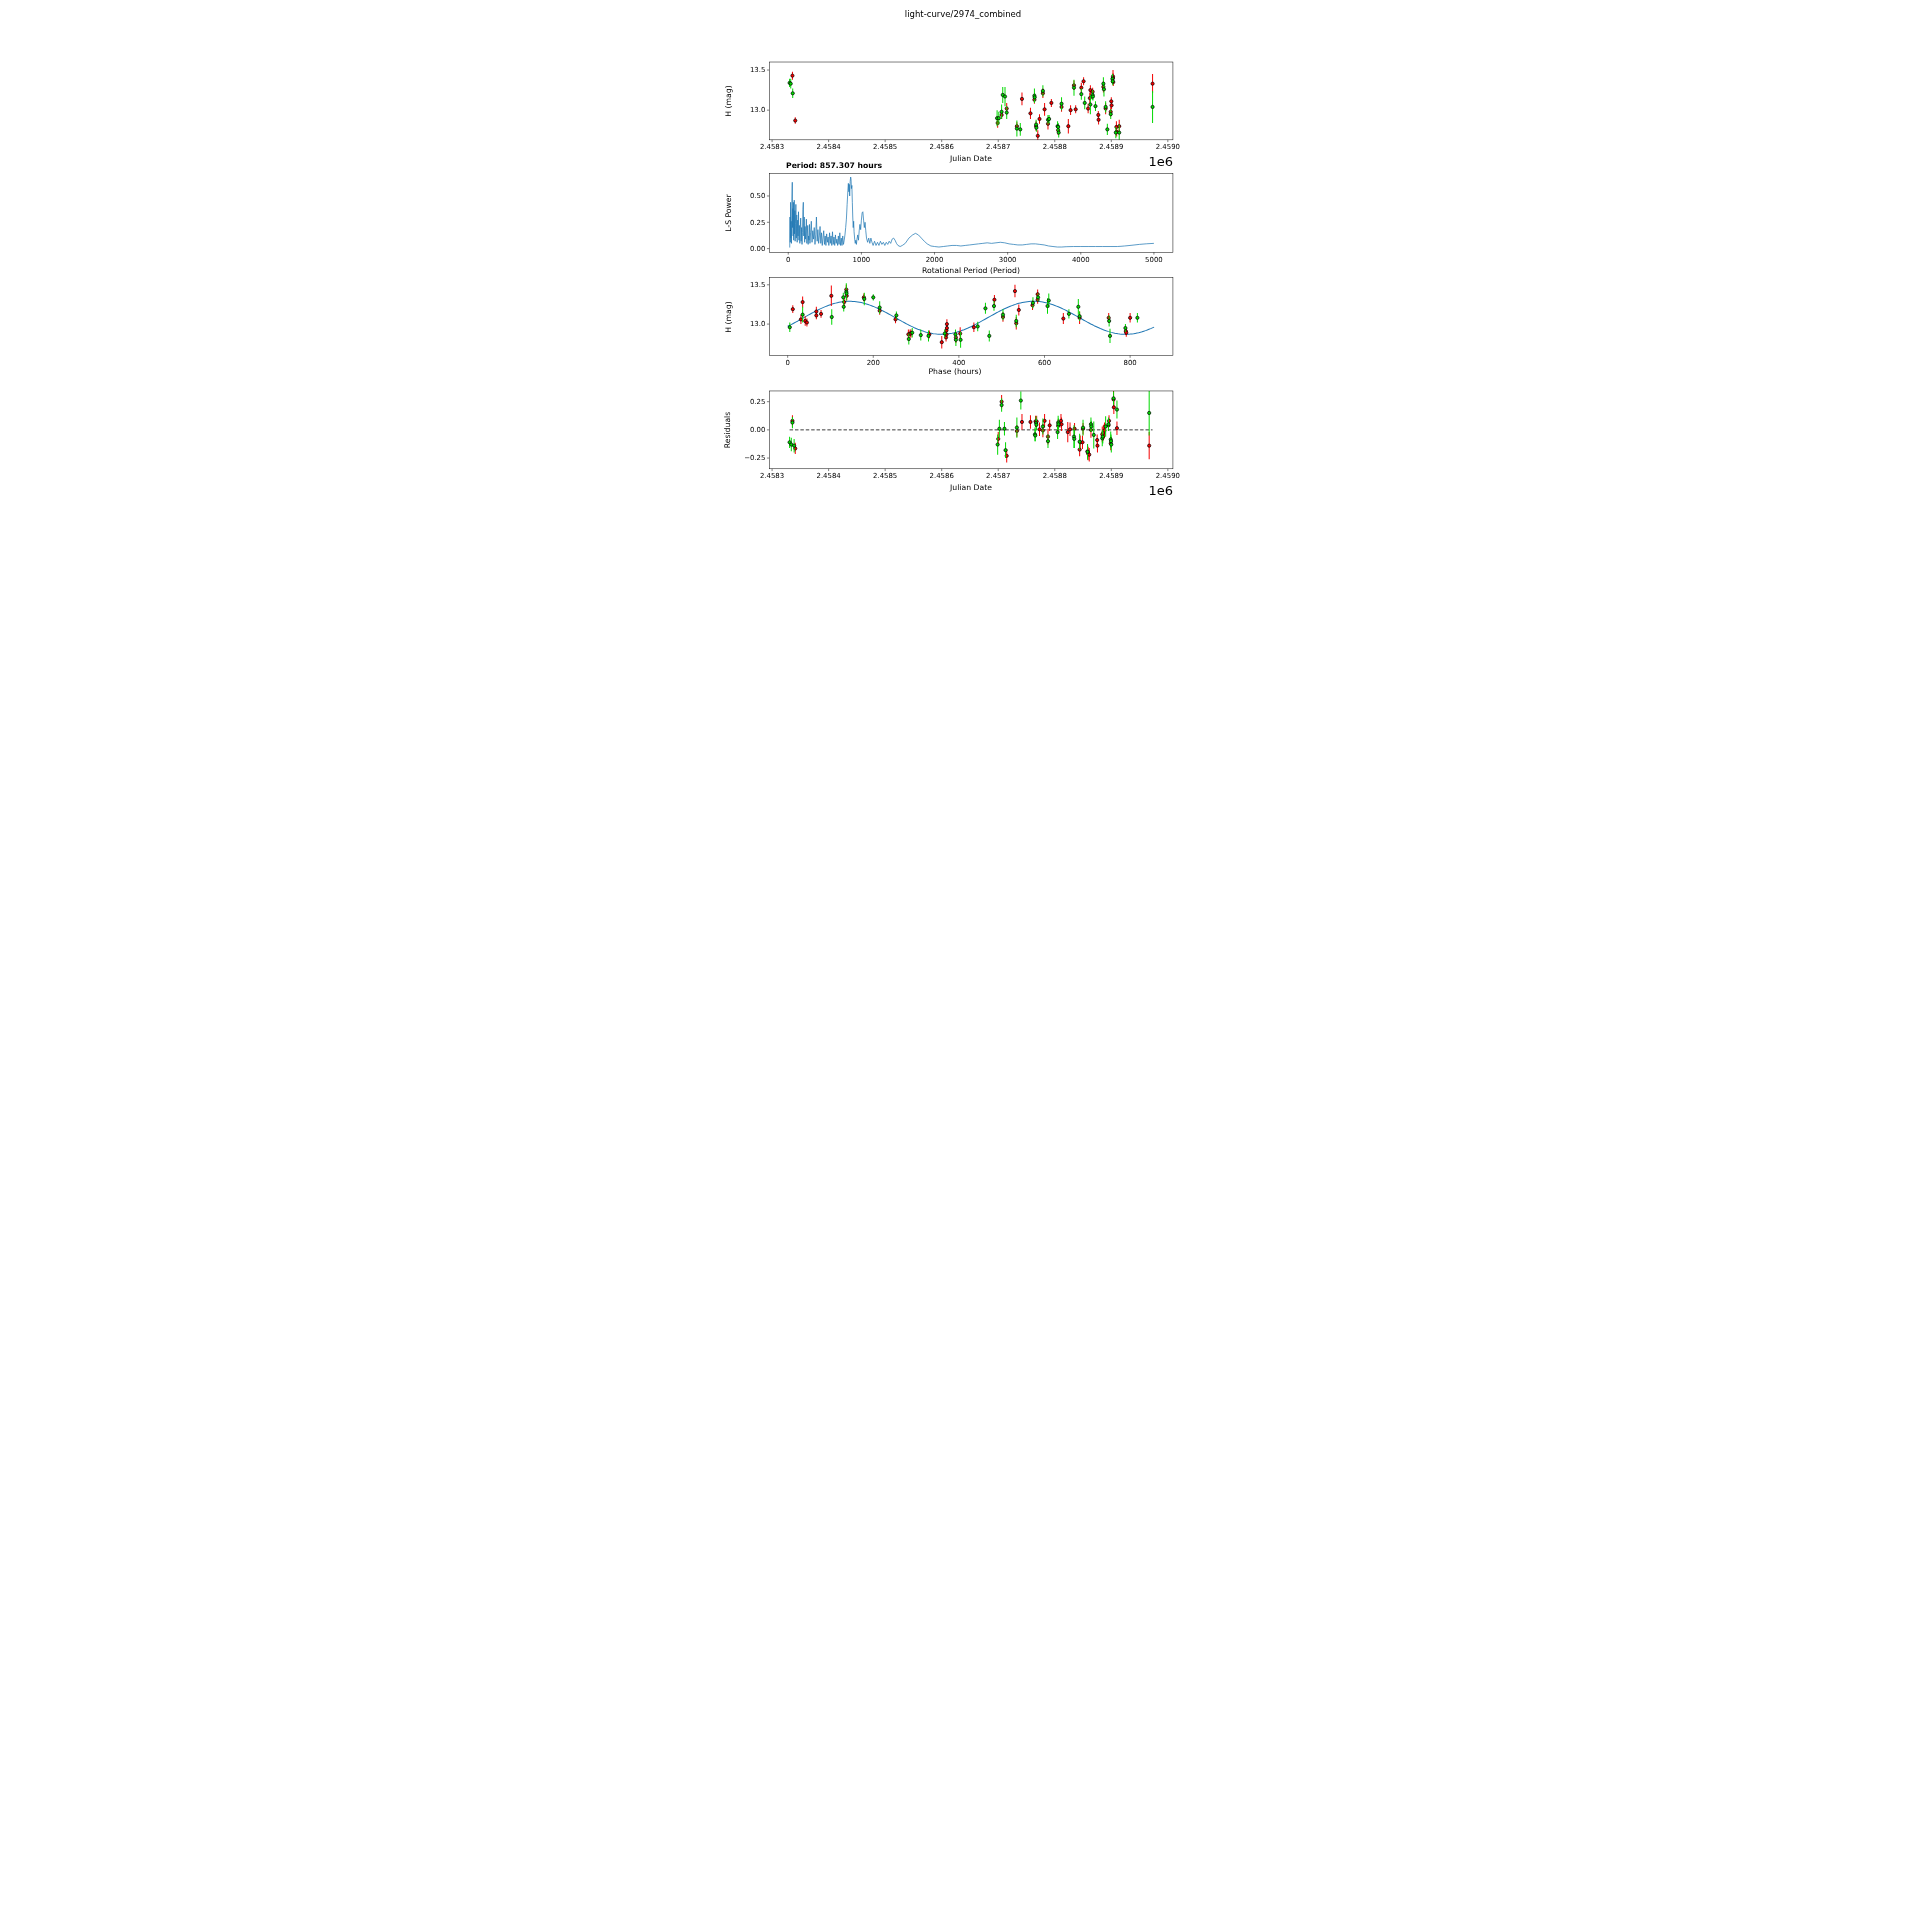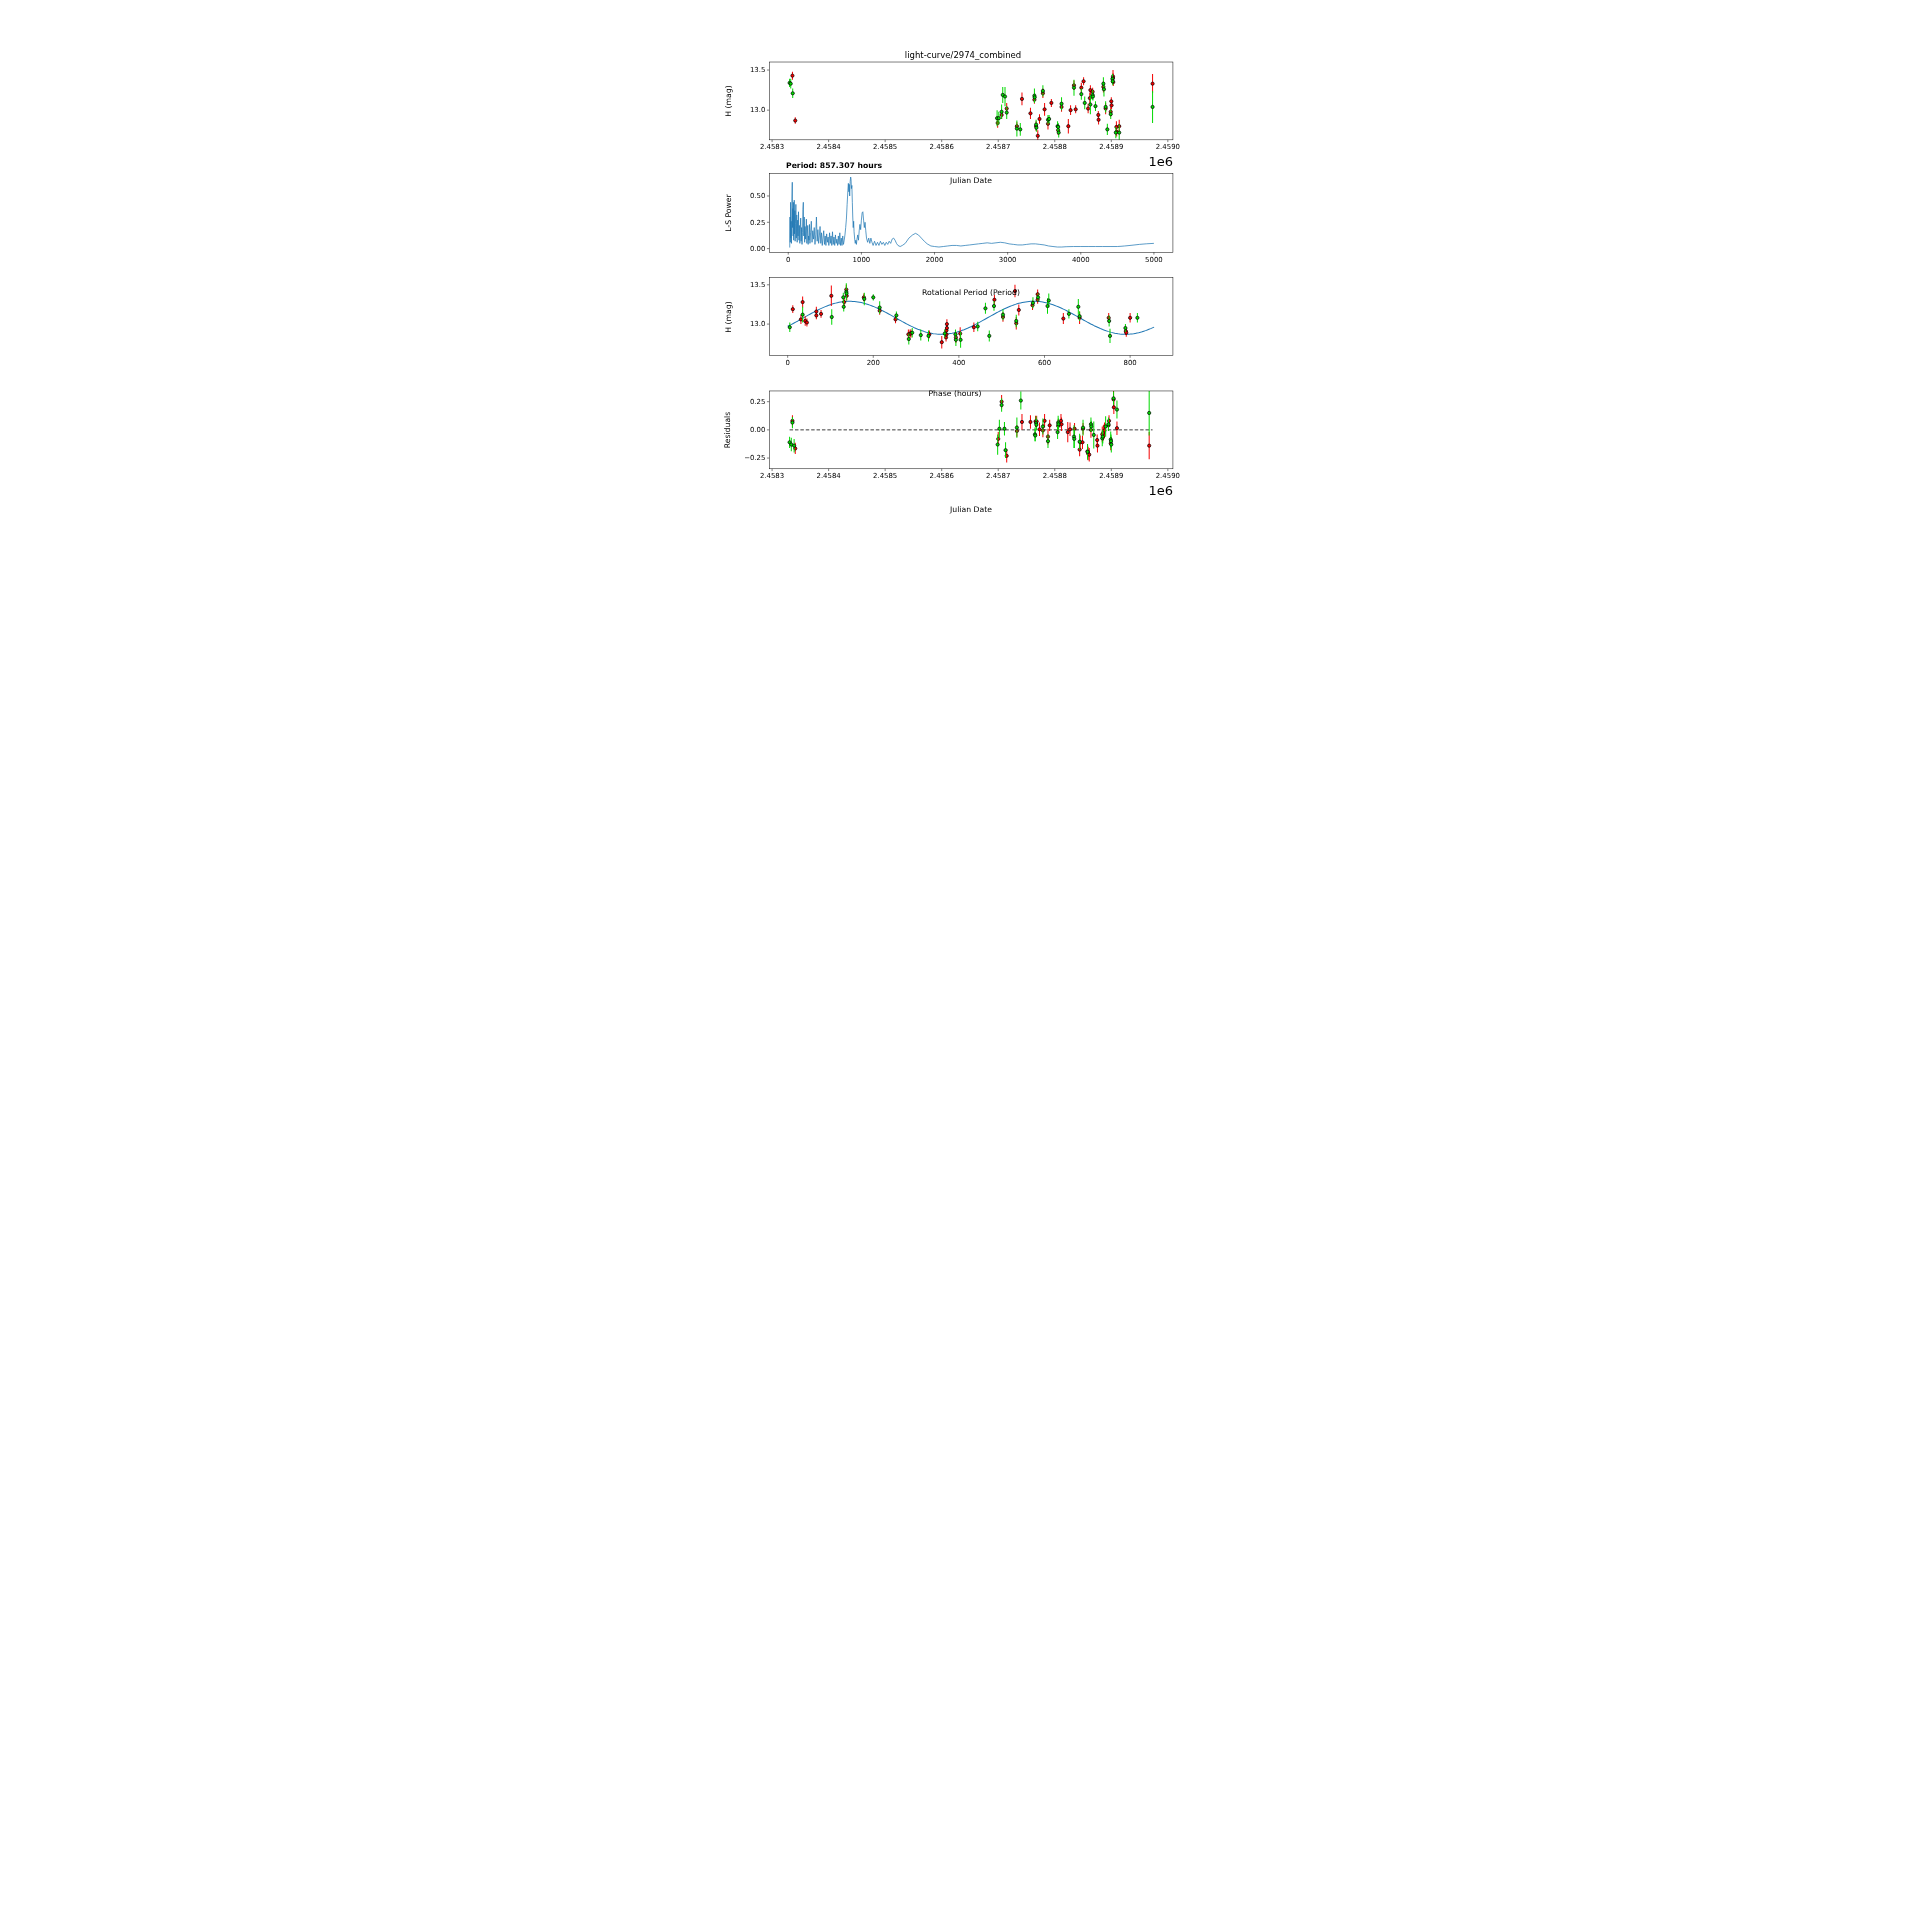--- a/index.html
+++ b/index.html
@@ -1,22 +1,22 @@
 <!DOCTYPE html>
 <html style="font-size:6.2px"><head>
 <meta charset="utf-8">
 <style>
   html,body{margin:0;padding:0;background:#ffffff;}
   .figure{position:relative;width:520px;height:520px;margin:0 auto;background:#ffffff;
           font-family:"DejaVu Sans",sans-serif;color:#000;}
   .figure svg{position:absolute;left:0;top:0;}
   .lbl{position:absolute;white-space:nowrap;}
-  .fig-title{left:0;top:9.2px;width:100%;text-align:center;font-size:8.5px;margin-top:41px;}
+  .fig-title{left:0;top:9.2px;width:100%;text-align:center;font-size:8.5px;}
   .ylab{transform:translate(-50%,-50%) rotate(-90deg);font-size:7.7px;}
-  .xlab{text-align:center;font-size:7.7px;margin-top:22px;}
+  .xlab{text-align:center;font-size:7.7px;}
   .offset{width:42px;text-align:right;font-size:13px;}
   .annot{font-size:7.7px;}
 </style>
 </head>
 <body>
 
 <div class="figure">
   <svg id="canvas" width="520" height="520" viewBox="0 0 1350 1350">
       <defs>
         <clipPath id="clip0">

